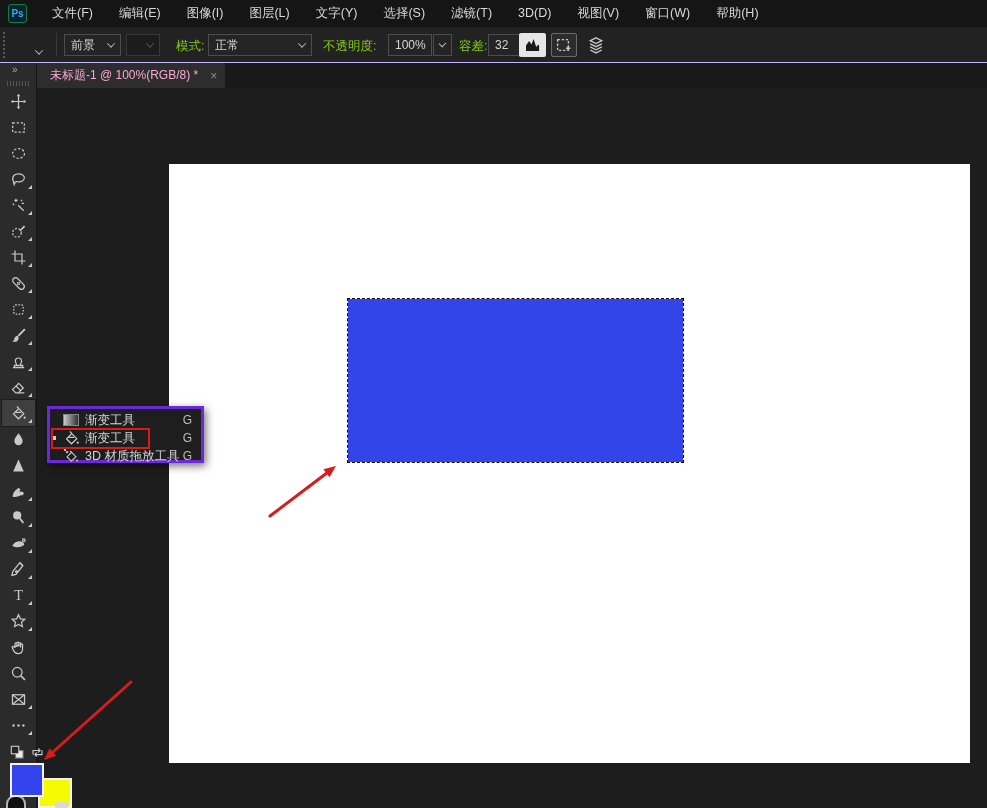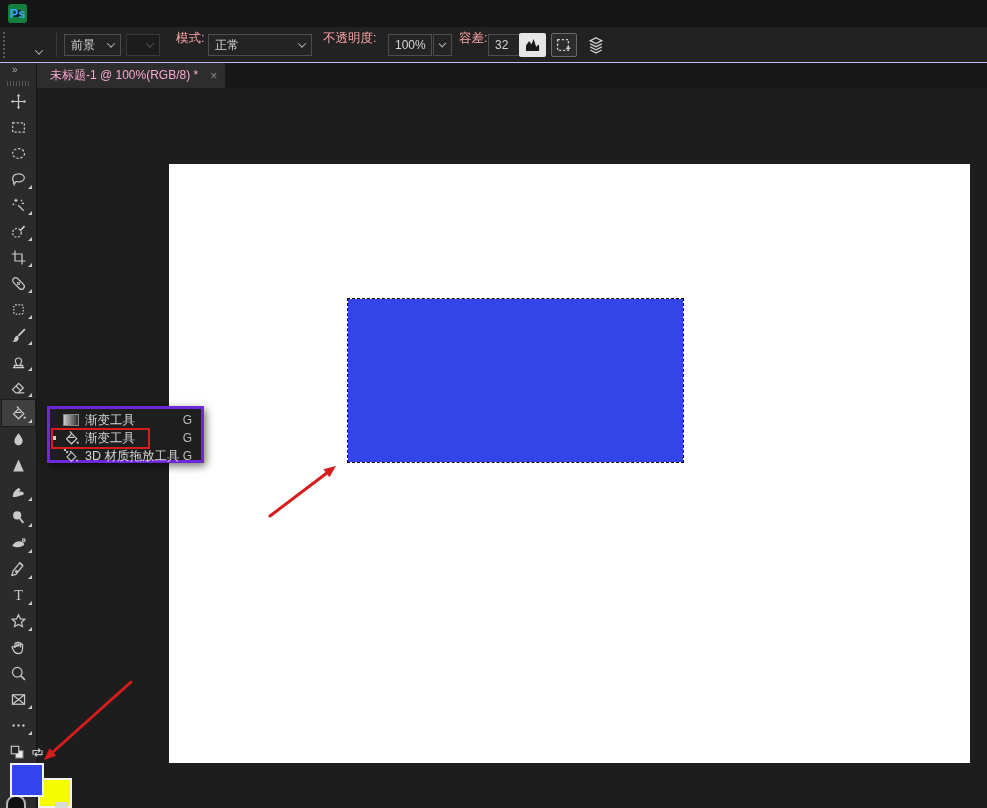--- a/index.html
+++ b/index.html
@@ -3,32 +3,32 @@
 <meta charset="utf-8">
 <style>
   * { margin:0; padding:0; box-sizing:border-box; }
   html,body { width:987px; height:808px; overflow:hidden; background:#1d1d1d;
     font-family:"Liberation Sans","DejaVu Sans",sans-serif; }
   .abs { position:absolute; }
 
   
   #menubar { position:absolute; left:0; top:0; width:987px; height:27px;
     background:#151515; display:flex; align-items:center; z-index:10; }
-  #ps-logo { width:19px; height:19px; margin-left:8px; border:6px solid #15803d;
-    border-radius:3px; background:#0c2233; color:#35aaf0; font-size:13px; font-weight:bold;
+  #ps-logo { width:19px; height:19px; margin-left:8px; border:1px solid #15803d;
+    border-radius:3px; background:#0c2233; color:#35aaf0; font-size:10px; font-weight:bold;
     display:flex; align-items:center; justify-content:center; }
   #menu-items { display:flex; margin-left:12px; }
   .menu-item { color:#d8d8d8; font-size:12.5px; padding:0 13px; line-height:27px; cursor:default; }
 
   
   #optionsbar { position:absolute; left:0; top:27px; width:987px; height:36px;
     background:#222222; border-bottom:1px solid #c4b5fd; z-index:10; }
   .ob-grip { position:absolute; left:3px; top:5px; height:26px; width:4px;
     border-left:2px dotted #5a5a5a; }
-  .ob-label { position:absolute; top:3px; font-size:12.5px; color:#fca5a5; }
+  .ob-label { position:absolute; top:11px; font-size:12.5px; color:#84cc16; }
   .ob-box { position:absolute; top:7px; height:22px; background:#242424;
     border:1px solid #4d4d4d; color:#d6d6d6; font-size:12px;
     display:flex; align-items:center; padding:0 6px; }
   .chev { width:6px; height:6px; border-right:1.3px solid #b5b5b5; border-bottom:1.3px solid #b5b5b5;
     transform:rotate(45deg) translate(-1px,-1px); display:inline-block; }
   .ob-sep { position:absolute; left:56px; top:6px; height:24px; width:1px; background:#3a3a3a; }
   .ob-toggle { position:absolute; top:6px; height:24px; border-radius:2px;
     display:flex; align-items:center; justify-content:center; }
   .t-on-white { background:#e6e6e6; }
   .t-outlined { background:#2c2c2c; border:1px solid #6a6a6a; }
@@ -88,20 +88,33 @@
 
   
   #overlay { position:absolute; left:0; top:0; width:987px; height:808px;
     z-index:50; pointer-events:none; }
 </style>
 </head>
 <body>
 
 <div id="menubar">
   <div id="ps-logo">Ps</div>
+  <div id="menu-items">
+      <span class="menu-item">文件(F)</span>
+      <span class="menu-item">编辑(E)</span>
+      <span class="menu-item">图像(I)</span>
+      <span class="menu-item">图层(L)</span>
+      <span class="menu-item">文字(Y)</span>
+      <span class="menu-item">选择(S)</span>
+      <span class="menu-item">滤镜(T)</span>
+      <span class="menu-item">3D(D)</span>
+      <span class="menu-item">视图(V)</span>
+      <span class="menu-item">窗口(W)</span>
+      <span class="menu-item">帮助(H)</span>
+    </div>
 </div>
 
 <div id="optionsbar">
   <div class="ob-grip"></div>
   <span class="abs" style="left:11px;top:8px;" id="ob-tool-icon"><svg viewBox="0 0 18 18" fill="none" stroke="#c9c9c9" stroke-width="1.3">
         <path d="M3.8 9.4l5.4-5.6 5.4 5.4-5.6 5.4z"></path>
         <path d="M9.4 3.6L7.2 1.6M5.2 7.9h6.6"></path>
         <circle class="f" cx="15.6" cy="13.4" r="1.2"></circle>
       </svg></span>
   <span class="abs" style="left:36px;top:14px;"><span class="chev"></span></span>

